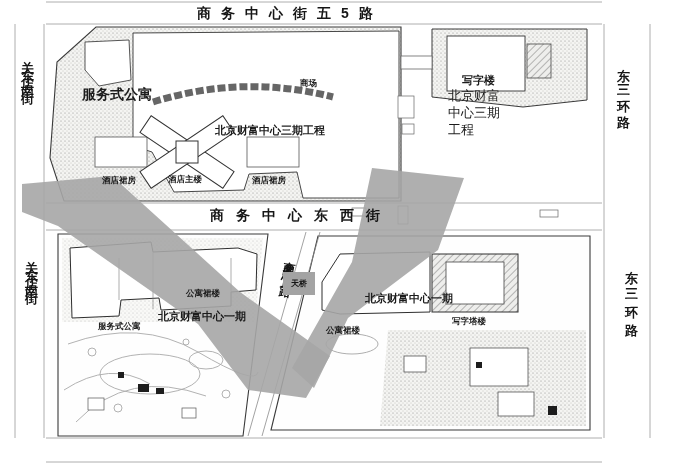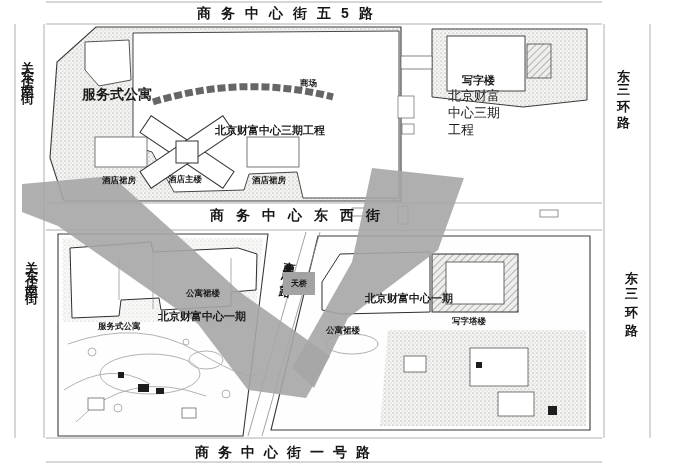--- a/index.html
+++ b/index.html
@@ -124,21 +124,20 @@
       <line x1="320" y1="232" x2="262" y2="436"></line>
       <line x1="306" y1="232" x2="248" y2="436"></line>
     </g>
 
     <path d="M22,184 L112,176 L240,292 L330,356 L306,398 L248,390 L198,324 L58,226 L22,212 Z" fill="#a6a6a6" opacity="0.9"></path>
     <path d="M372,168 L464,178 L438,250 L348,318 L314,388 L292,368 L352,262 Z" fill="#a6a6a6" opacity="0.9"></path>
   </svg>
 
   <div class="lbl street-h" style="left:185px;top:5px;width:210px;letter-spacing:10px;">商务中心街五5路</div>
   <div class="lbl street-h" style="left:196px;top:200px;width:210px;letter-spacing:12px;margin-top:7px;">商务中心东西街</div>
-  <div class="lbl street-h" style="left:182px;top:444px;width:210px;letter-spacing:9px;">商务中心街一号路</div>
   <div class="lbl street-v" style="left:18px;top:50px;height:118px;letter-spacing:8px;">关东店南街</div>
   <div class="lbl street-v" style="left:22px;top:250px;height:118px;letter-spacing:8px;">关东店南街</div>
   <div class="lbl street-v" style="left:614px;top:58px;height:128px;letter-spacing:16px;">东三环路</div>
   <div class="lbl street-v" style="left:622px;top:260px;height:132px;letter-spacing:18px;">东三环路</div>
   <div class="lbl diagl" style="left:283px;top:252px;height:120px;">商务中心6号路</div>
 
   <div class="lbl bldg" style="left:82px;top:58px;font-size:14px;">服务式公寓</div>
   <div class="lbl bldg" style="left:300px;top:50px;">商场</div>
   <div class="lbl bldg b9" style="left:215px;top:95px;">北京财富中心三期工程</div>
   <div class="lbl bldg" style="left:102px;top:147px;">酒店裙房</div>

